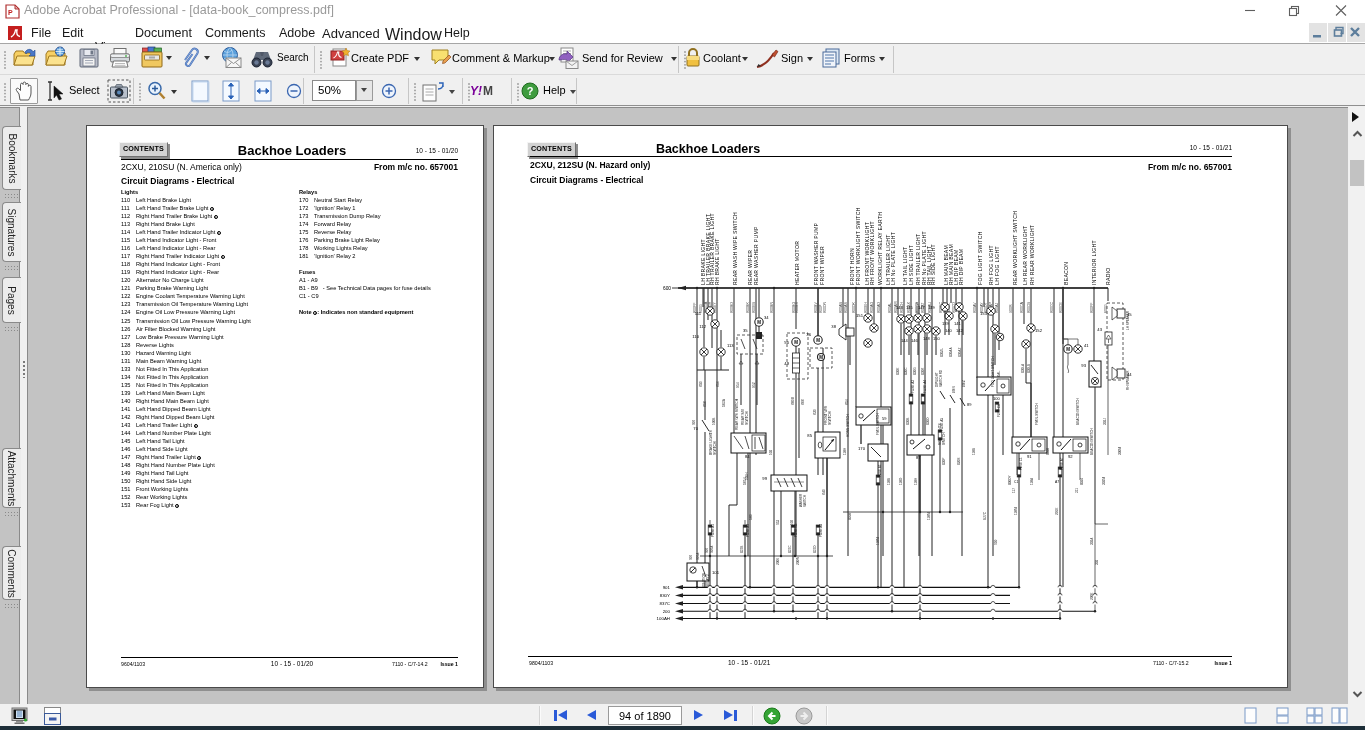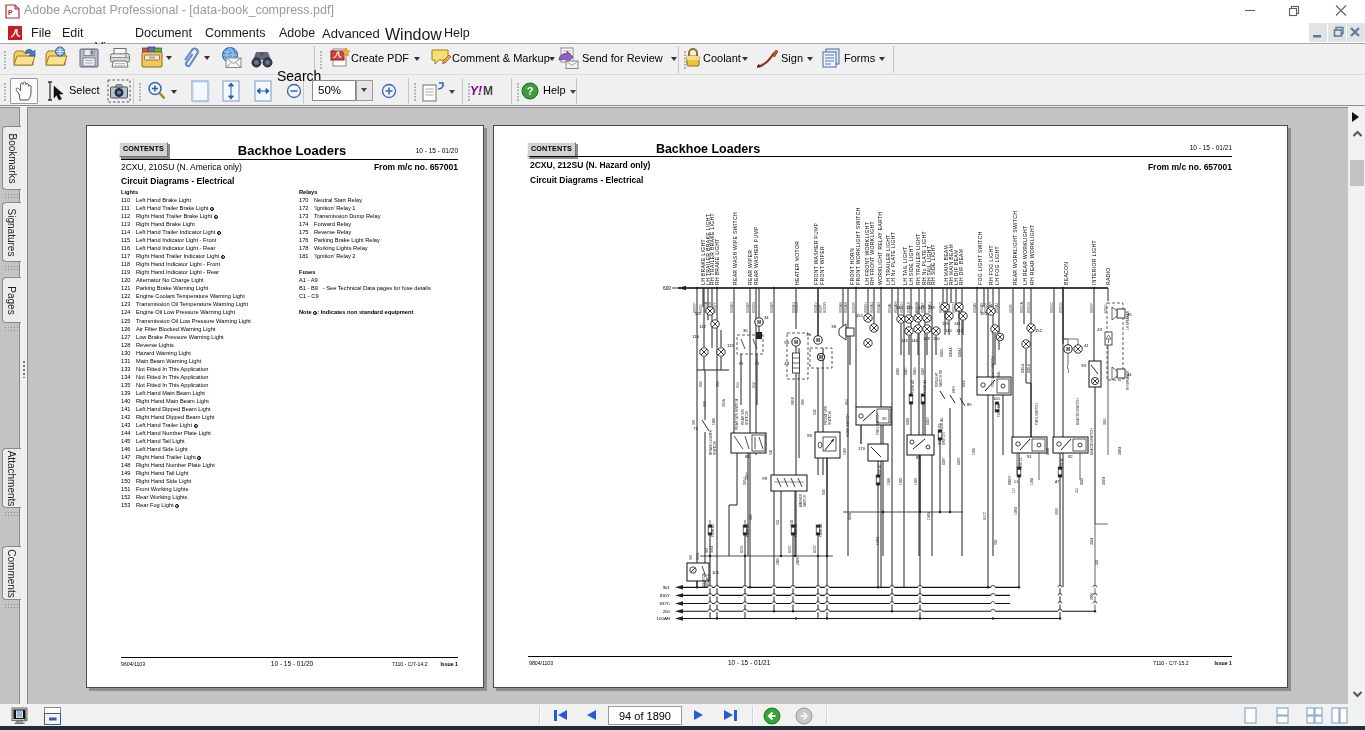--- a/index.html
+++ b/index.html
@@ -167,21 +167,21 @@
 <path d="M8 12 l7.5 5.5 L23 12 M8 21.5 l5.5-5 M23 21.5 l-5.5-5" stroke="#888" fill="none" stroke-width="0.9"></path>
 </svg>
 <svg class="abs" style="left:250px;top:46px" width="24" height="24" viewBox="0 0 24 24">
 <rect x="9.5" y="6" width="5" height="4" fill="#505868"></rect>
 <path d="M3 14 l3-8 h4 l1 4 h2 l1-4 h4 l3 8 z" fill="#606a7a"></path>
 <circle cx="6.5" cy="16.5" r="4.5" fill="#3a4252" stroke="#1a2232"></circle>
 <circle cx="17.5" cy="16.5" r="4.5" fill="#3a4252" stroke="#1a2232"></circle>
 <circle cx="6.5" cy="16.5" r="2.2" fill="#6a7a96"></circle>
 <circle cx="17.5" cy="16.5" r="2.2" fill="#6a7a96"></circle>
 </svg>
-<div class="abs" style="left:277px;top:68px;font-size:14px;color:#000">Search</div>
+<div class="abs" style="left:277px;top:52px;font-size:10px;color:#000">Search</div>
 <svg class="abs" style="left:330px;top:47px" width="22" height="22" viewBox="0 0 22 22">
 <rect x="3" y="2" width="13" height="17" fill="#fff" stroke="#888"></rect>
 <rect x="1" y="4" width="13" height="9" fill="#d04040" stroke="#902020"></rect>
 <path d="M3.5 11 c2-1 3.5-3.5 4-6 l1.3 0 c-0.8 3.5 1 5 2.7 5.5" stroke="#fff" stroke-width="1.1" fill="none"></path>
 <path d="M16 1 l1.2 2.6 2.8 0.4 -2 2 0.5 2.8 -2.5-1.3 -2.5 1.3 0.5-2.8 -2-2 2.8-0.4 z" fill="#f0b030" stroke="#b07010" stroke-width="0.5"></path>
 </svg>
 <div class="abs" style="left:351px;top:52px;font-size:11px;color:#000">Create PDF</div>
 <div class="abs" style="left:414px;top:57px;width:0;height:0;border-left:3.5px solid transparent;border-right:3.5px solid transparent;border-top:4px solid #333"></div>
 <svg class="abs" style="left:430px;top:47px" width="22" height="22" viewBox="0 0 22 22">
 <path d="M2 3 h16 v10 h-9 l-4 4 v-4 h-3 z" fill="#f8e070" stroke="#a08020"></path>

